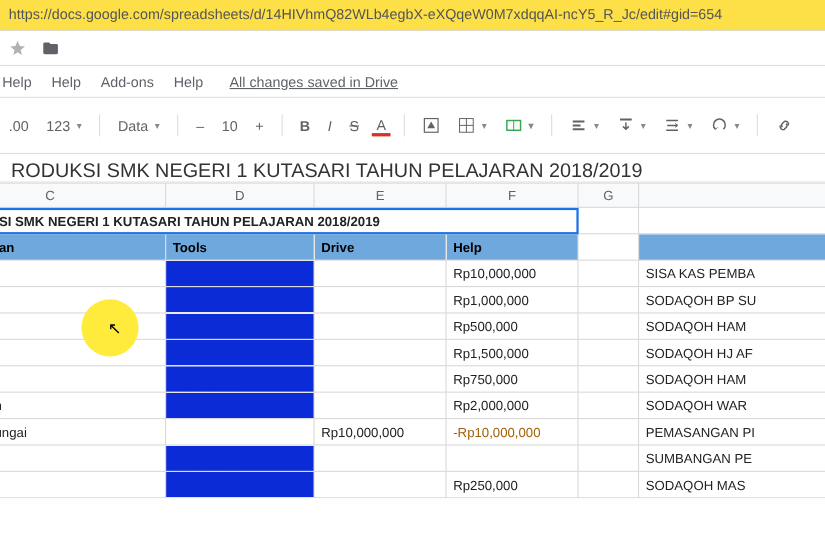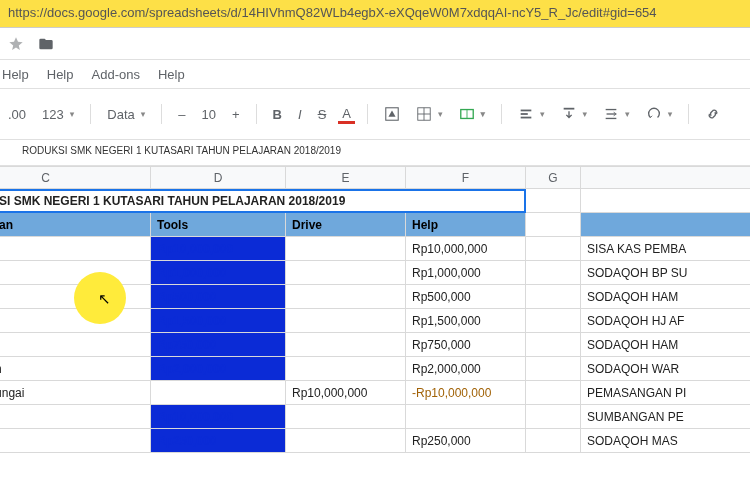--- a/index.html
+++ b/index.html
@@ -87,23 +87,23 @@
     border-bottom: 3px solid #d93025;
     line-height: 14px;
     padding-bottom: 0;
   }
   .toolbar svg { width: 16px; height: 16px; fill: #5f6368; }
   .toolbar .fillbtn svg rect.frame { fill: none; stroke: #5f6368; stroke-width:1.2; }
   .toolbar .cellfmt { font-weight: bold; }
   .fx-bar {
     height: 26px;
     border-bottom: 1px solid #e0e0e0;
-    font-size: 10px;
+    font-size: 18px;
     color: #333;
-    padding: 5px 22px;
+    padding: 5px 10px;
     white-space: nowrap;
     overflow: hidden;
   }
   .sheet {
     position: relative;
     overflow: hidden;
   }
   table.grid {
     border-collapse: collapse;
     table-layout: fixed;
@@ -198,20 +198,21 @@
         <path fill="#5f6368" d="M10 4H4a2 2 0 0 0-2 2v12a2 2 0 0 0 2 2h16a2 2 0 0 0 2-2V8a2 2 0 0 0-2-2h-8l-2-2z"></path>
       </svg>
   </span>
 </div>
 
 <div class="menubar">
   <span>Help</span>
   <span>Help</span>
   <span>Add-ons</span>
   <span>Help</span>
+  <span class="saved">All changes saved in Drive</span>
 </div>
 
 <div class="toolbar">
   <span class="btn">
       <span>.00</span>
     </span>
   <span class="btn dd">
       <span>123</span>
     </span>
   <span class="sep"></span>

